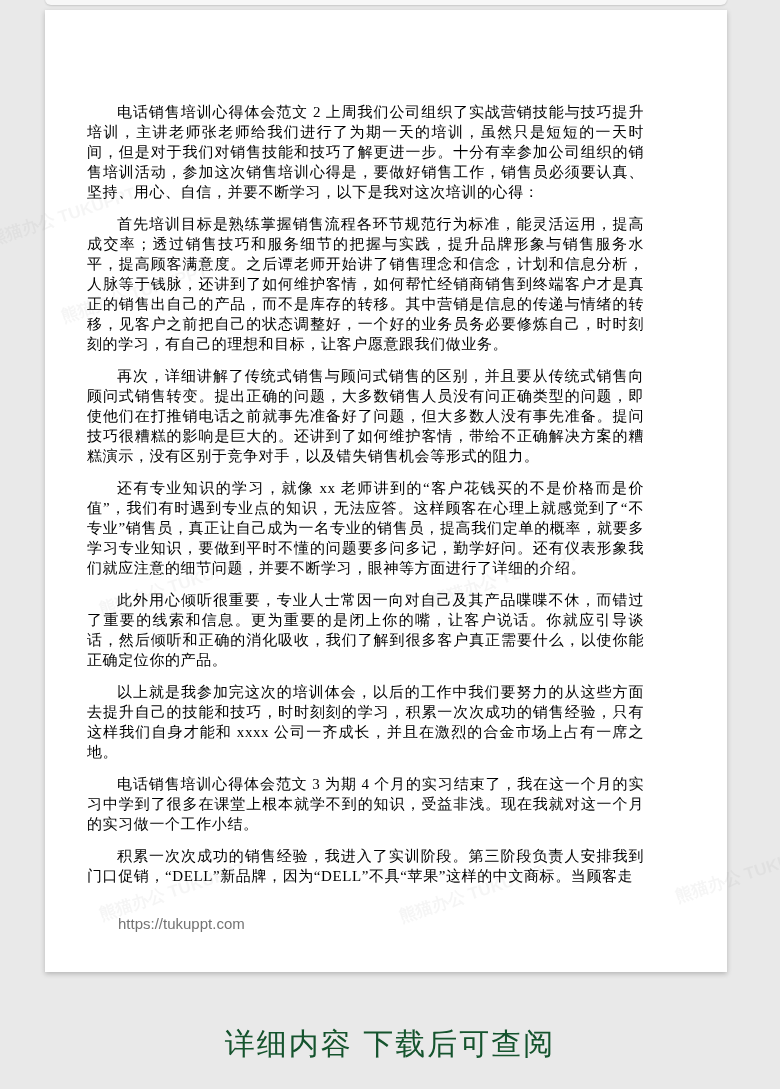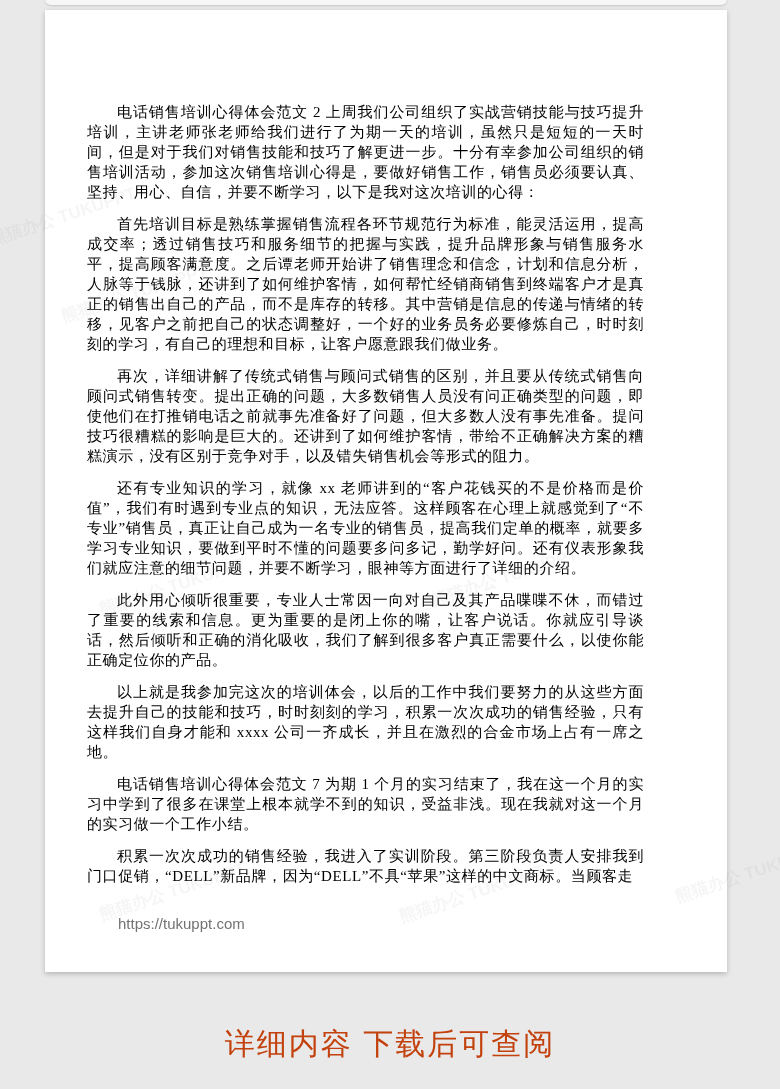--- a/index.html
+++ b/index.html
@@ -97,39 +97,39 @@
     height: 89px;
     display: flex;
     align-items: center;
     justify-content: center;
     background: #e9e9e9;
   }
   .bottom-bar .notice {
     font-family: "Liberation Sans", "DejaVu Sans", sans-serif;
     font-size: 30px;
     letter-spacing: 2px;
-    color: #c2410c;
+    color: #14532d;
   }
 </style>
 </head>
 <body>
 
 <div class="stage">
 
   <div class="prev-page-edge"></div>
 
   <div class="doc-page">
     <div class="doc-content">
       <p>电话销售培训心得体会范文 2 上周我们公司组织了实战营销技能与技巧提升培训，主讲老师张老师给我们进行了为期一天的培训，虽然只是短短的一天时间，但是对于我们对销售技能和技巧了解更进一步。十分有幸参加公司组织的销售培训活动，参加这次销售培训心得是，要做好销售工作，销售员必须要认真、坚持、用心、自信，并要不断学习，以下是我对这次培训的心得：</p>
       <p>首先培训目标是熟练掌握销售流程各环节规范行为标准，能灵活运用，提高成交率；透过销售技巧和服务细节的把握与实践，提升品牌形象与销售服务水平，提高顾客满意度。之后谭老师开始讲了销售理念和信念，计划和信息分析，人脉等于钱脉，还讲到了如何维护客情，如何帮忙经销商销售到终端客户才是真正的销售出自己的产品，而不是库存的转移。其中营销是信息的传递与情绪的转移，见客户之前把自己的状态调整好，一个好的业务员务必要修炼自己，时时刻刻的学习，有自己的理想和目标，让客户愿意跟我们做业务。</p>
       <p>再次，详细讲解了传统式销售与顾问式销售的区别，并且要从传统式销售向顾问式销售转变。提出正确的问题，大多数销售人员没有问正确类型的问题，即使他们在打推销电话之前就事先准备好了问题，但大多数人没有事先准备。提问技巧很糟糕的影响是巨大的。还讲到了如何维护客情，带给不正确解决方案的糟糕演示，没有区别于竞争对手，以及错失销售机会等形式的阻力。</p>
       <p>还有专业知识的学习，就像 xx 老师讲到的“客户花钱买的不是价格而是价值”，我们有时遇到专业点的知识，无法应答。这样顾客在心理上就感觉到了“不专业”销售员，真正让自己成为一名专业的销售员，提高我们定单的概率，就要多学习专业知识，要做到平时不懂的问题要多问多记，勤学好问。还有仪表形象我们就应注意的细节问题，并要不断学习，眼神等方面进行了详细的介绍。</p>
       <p>此外用心倾听很重要，专业人士常因一向对自己及其产品喋喋不休，而错过了重要的线索和信息。更为重要的是闭上你的嘴，让客户说话。你就应引导谈话，然后倾听和正确的消化吸收，我们了解到很多客户真正需要什么，以使你能正确定位你的产品。</p>
       <p>以上就是我参加完这次的培训体会，以后的工作中我们要努力的从这些方面去提升自己的技能和技巧，时时刻刻的学习，积累一次次成功的销售经验，只有这样我们自身才能和 xxxx 公司一齐成长，并且在激烈的合金市场上占有一席之地。</p>
-      <p>电话销售培训心得体会范文 7 为期 1 个月的实习结束了，我在这一个月的实习中学到了很多在课堂上根本就学不到的知识，受益非浅。现在我就对这一个月的实习做一个工作小结。</p>
+      <p>电话销售培训心得体会范文 3 为期 4 个月的实习结束了，我在这一个月的实习中学到了很多在课堂上根本就学不到的知识，受益非浅。现在我就对这一个月的实习做一个工作小结。</p>
       <p>积累一次次成功的销售经验，我进入了实训阶段。第三阶段负责人安排我到门口促销，“DELL”新品牌，因为“DELL”不具“苹果”这样的中文商标。当顾客走</p>
     </div>
     <div class="doc-footer-url">https://tukuppt.com</div>
   </div>
 
   <div class="watermark-layer">
     <span>熊猫办公 TUKUPPT</span>
     <span>熊猫办公 TUKUPPT</span>
     <span>熊猫办公 TUKUPPT</span>
     <span>熊猫办公 TUKUPPT</span>

